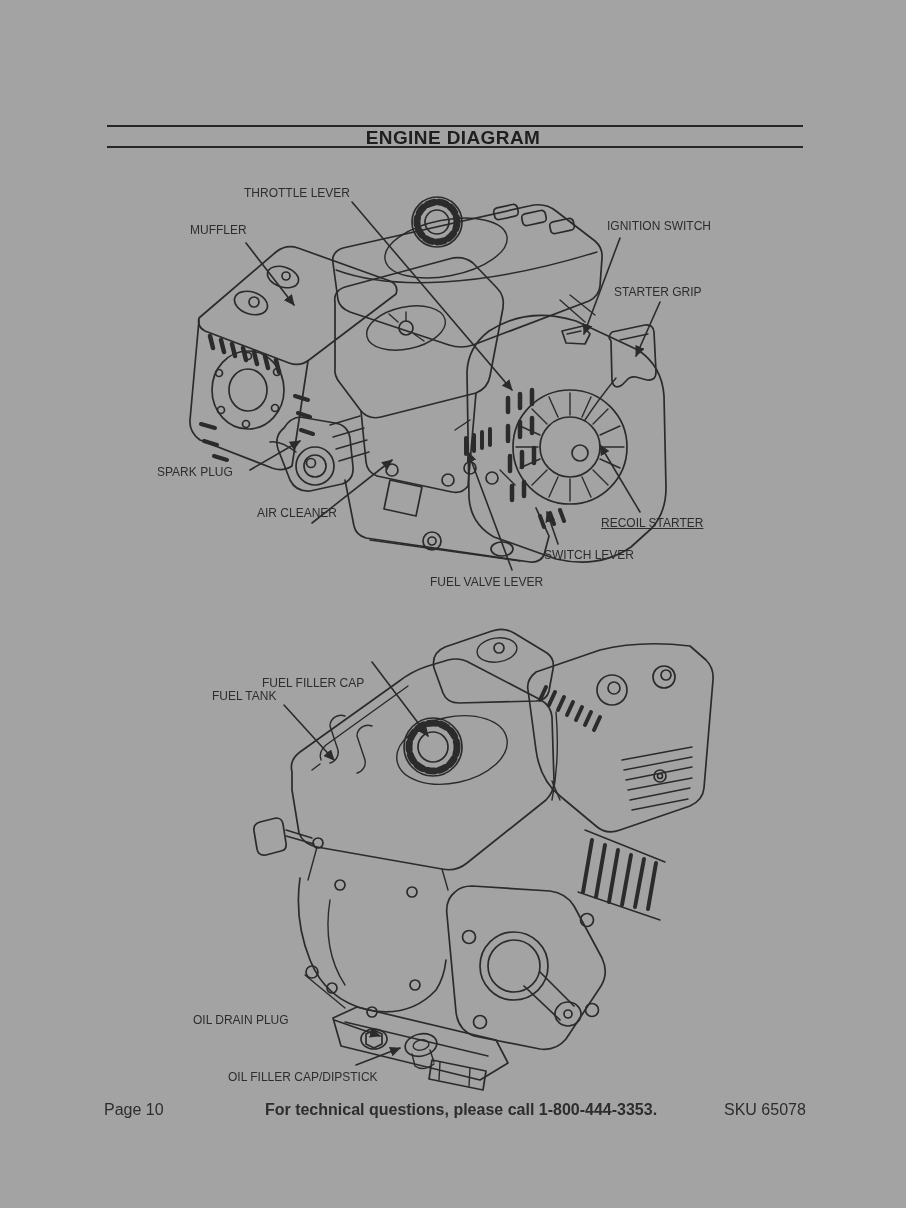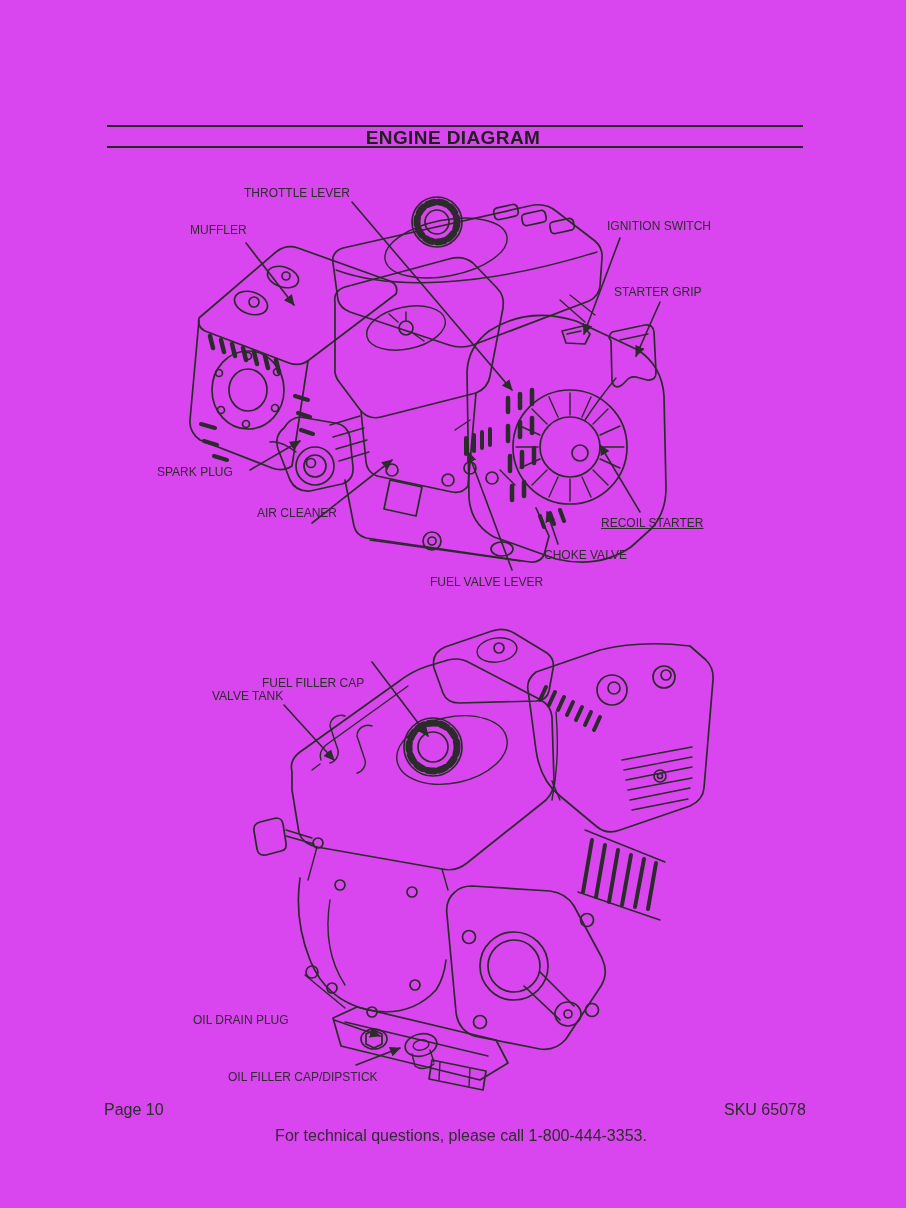--- a/index.html
+++ b/index.html
@@ -1,29 +1,29 @@
 <!DOCTYPE html>
 <html><head>
 <meta charset="utf-8">
 <style>
   html,body{margin:0;padding:0;background:#ffffff;}
   .page{
-    position:relative;width:906px;height:1208px;background:#d946ef;
+    position:relative;width:906px;height:1208px;background:#a3a3a3;
     font-family:"Liberation Sans",sans-serif;color:#2d2d2d;overflow:hidden;
   }
   .rule{position:absolute;height:2px;background:#262626;}
   .title{
     position:absolute;top:127px;left:50%;transform:translateX(-50%);
     font-size:19px;font-weight:bold;letter-spacing:.4px;white-space:nowrap;color:#1f1f1f;
   }
   .lbl{
     position:absolute;font-size:12px;line-height:18px;white-space:nowrap;color:#2d2d2d;
   }
   .footer-item{position:absolute;top:1100px;font-size:16px;line-height:19px;white-space:nowrap;}
-  .footer-bold{font-weight:normal;left:461px;transform:translateX(-50%);margin-top:26px;}
+  .footer-bold{font-weight:bold;left:461px;transform:translateX(-50%);}
   svg.art{position:absolute;left:0;top:0;}
   svg.art path,svg.art circle,svg.art ellipse,svg.art rect,svg.art line{
     fill:none;stroke:#2b2b2b;stroke-width:1.7;stroke-linecap:round;stroke-linejoin:round;
   }
   svg.art .slot{stroke-width:4.5;}
   svg.art .dash{stroke-width:4;}
   svg.art .thin{stroke-width:1.4;}
   svg.art .teeth{stroke-width:7;stroke-dasharray:7 5;}
   svg.art .leader{stroke-width:1.6;marker-end:url(#arr);}
 </style>
@@ -248,25 +248,25 @@
     </g>
   </svg>
 
   <div class="lbl" style="left:244px;top:184px;">THROTTLE LEVER</div>
   <div class="lbl" style="left:190px;top:221px;">MUFFLER</div>
   <div class="lbl" style="left:607px;top:217px;">IGNITION SWITCH</div>
   <div class="lbl" style="left:614px;top:283px;">STARTER GRIP</div>
   <div class="lbl" style="left:157px;top:463px;">SPARK PLUG</div>
   <div class="lbl" style="left:218px;top:504px;margin-left:39px;">AIR CLEANER</div>
   <div class="lbl" style="left:601px;top:514px;text-decoration:underline;">RECOIL STARTER</div>
-  <div class="lbl" style="left:544px;top:546px;">CHOKE VALVE</div>
+  <div class="lbl" style="left:544px;top:546px;">SWITCH LEVER</div>
   <div class="lbl" style="left:430px;top:573px;">FUEL VALVE LEVER</div>
 
   <div class="lbl" style="left:262px;top:645px;margin-top:29px;">FUEL FILLER CAP</div>
-  <div class="lbl" style="left:212px;top:687px;">VALVE TANK</div>
+  <div class="lbl" style="left:212px;top:687px;">FUEL TANK</div>
   <div class="lbl" style="left:193px;top:1011px;">OIL DRAIN PLUG</div>
   <div class="lbl" style="left:220px;top:1068px;margin-left:8px;">OIL FILLER CAP/DIPSTICK</div>
 
   <div class="footer-item" style="left:104px;">Page 10</div>
   <div class="footer-item footer-bold">For technical questions, please call 1-800-444-3353.</div>
   <div class="footer-item" style="left:724px;">SKU 65078</div>
 
 </div>
 
 </body></html>

